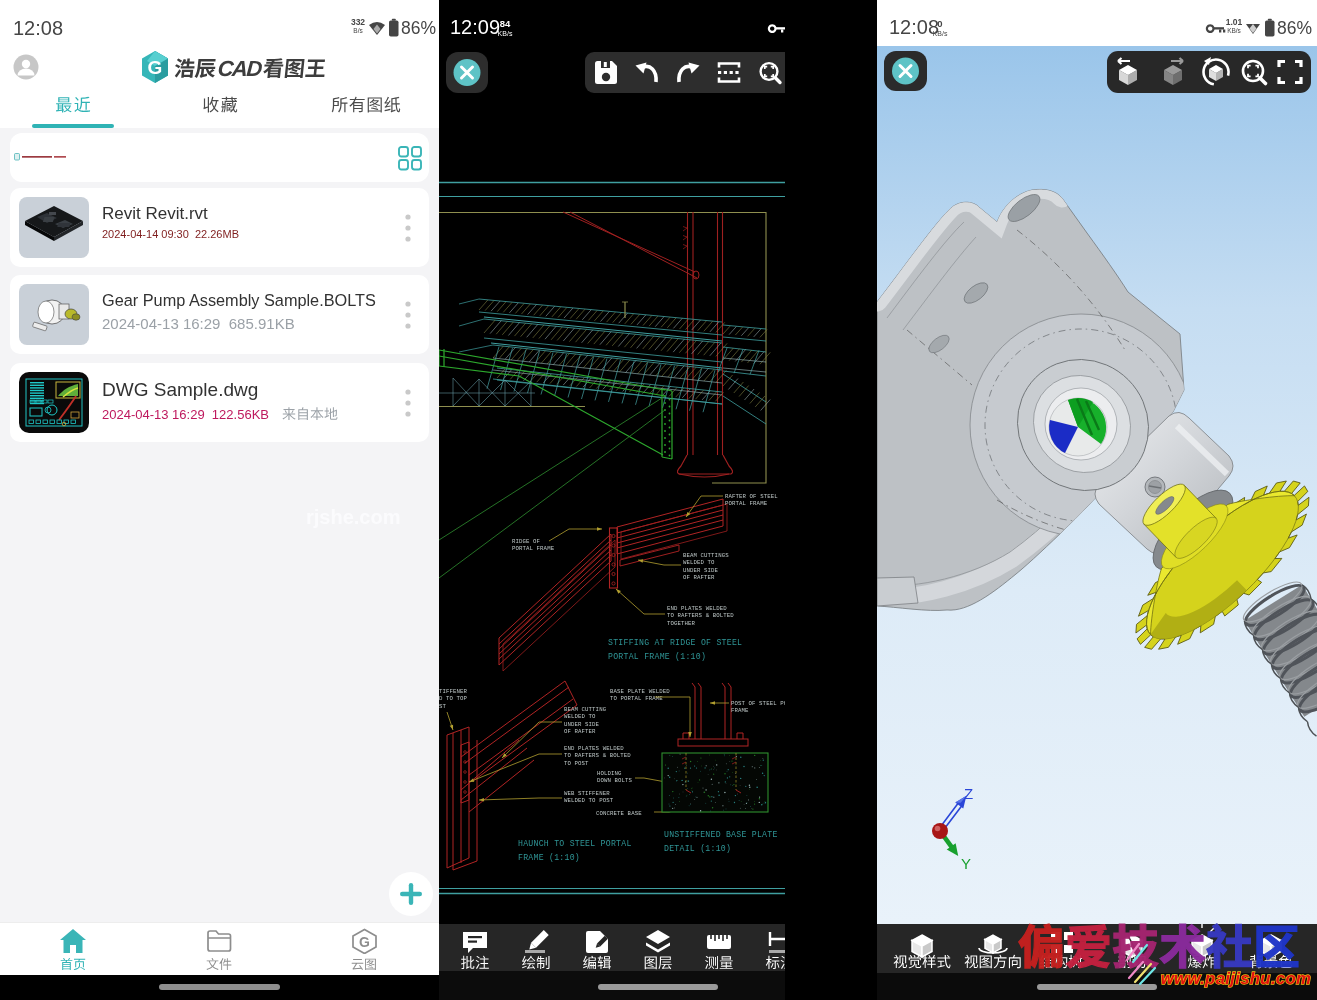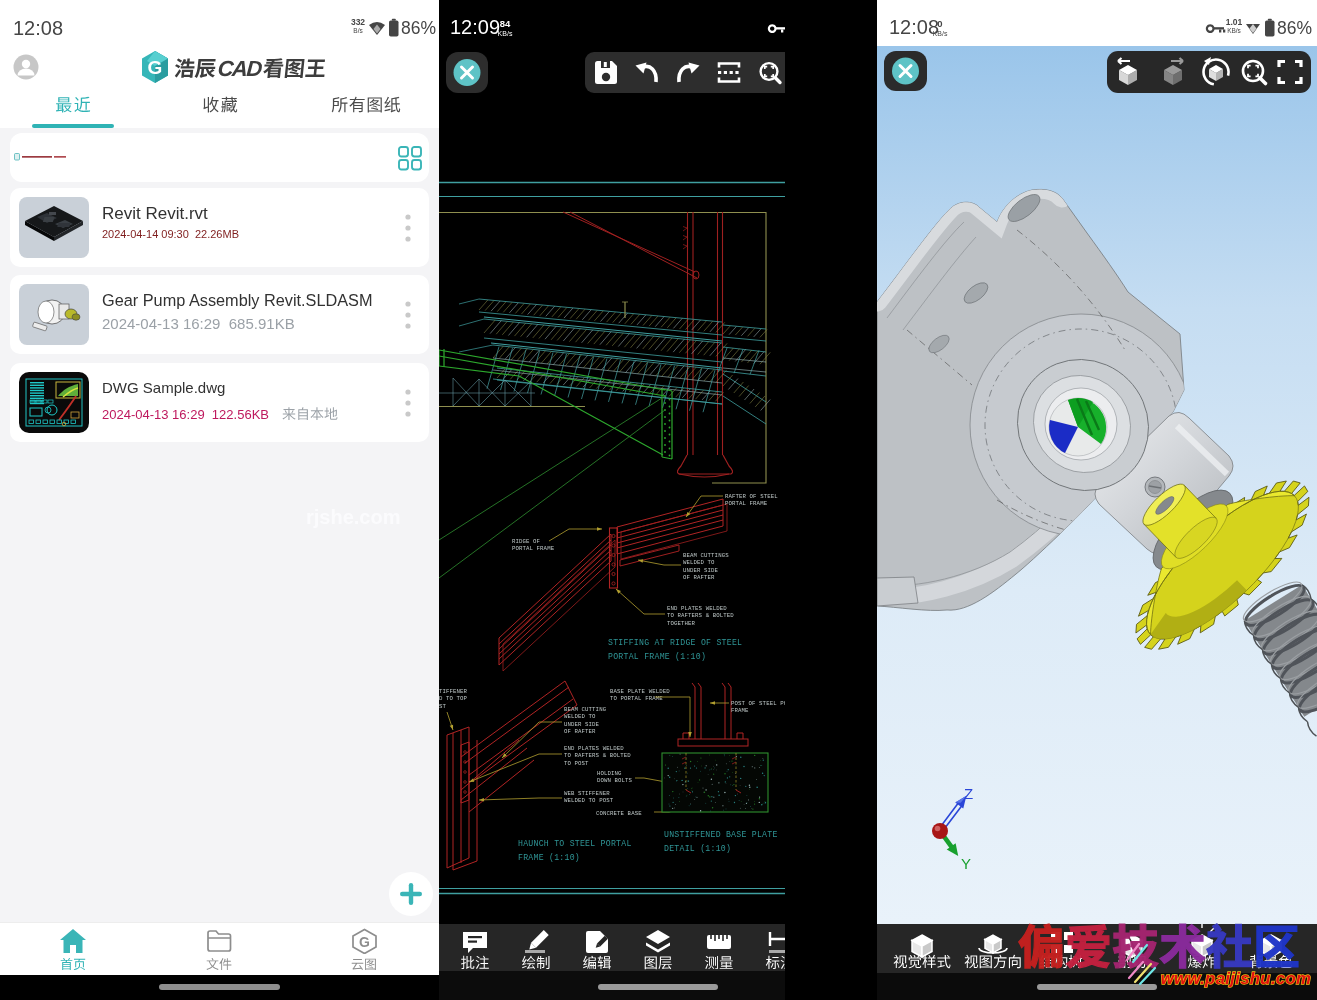--- a/index.html
+++ b/index.html
@@ -84,21 +84,21 @@
     <div class="ab" style="left:10px;top:275px;width:419px;height:79px;background:#fff;border-radius:10px"></div>
     <svg class="ab" style="left:19px;top:284px" width="70" height="61" viewBox="0 0 70 61">
 <rect width="70" height="61" rx="8" fill="#c9d0d8"></rect>
 <ellipse cx="33" cy="28" rx="13" ry="12" fill="#f2f2f2" stroke="#555" stroke-width="0.8"></ellipse>
 <ellipse cx="27" cy="28" rx="8" ry="11" fill="#fff" stroke="#666" stroke-width="0.7"></ellipse>
 <rect x="40" y="20" width="10" height="15" fill="#e8e8e8" stroke="#555" stroke-width="0.7"></rect>
 <ellipse cx="52" cy="30" rx="6" ry="5" fill="#b9b92a" stroke="#444" stroke-width="0.7"></ellipse>
 <ellipse cx="57" cy="33" rx="4" ry="3.2" fill="#8f8f22" stroke="#444" stroke-width="0.6"></ellipse>
 <rect x="14" y="40" width="14" height="5" rx="1" fill="#ececec" stroke="#666" stroke-width="0.7" transform="rotate(18 21 42)"></rect>
 </svg>
-    <div class="ab" style="left:102px;top:291px;font-size:16.3px;color:#323232">Gear Pump Assembly Revit.SLDASM</div>
+    <div class="ab" style="left:102px;top:291px;font-size:16.3px;color:#323232">Gear Pump Assembly Sample.BOLTS</div>
     <div class="ab" style="left:102px;top:315px;font-size:15px;color:#9ba1a7">2024-04-13 16:29&nbsp; 685.91KB</div>
     <svg class="ab" style="left:405px;top:301px" width="6" height="28">
       <g fill="#c9c9c9">
         <circle cx="3" cy="3" r="2.6"></circle>
         <circle cx="3" cy="14" r="2.6"></circle>
         <circle cx="3" cy="25" r="2.6"></circle>
       </g>
     </svg>
     <div class="ab" style="left:10px;top:363px;width:419px;height:79px;background:#fff;border-radius:10px"></div>
     <svg class="ab" style="left:19px;top:372px" width="70" height="61" viewBox="0 0 70 61">
@@ -127,21 +127,21 @@
       <rect x="38" y="48" width="4.5" height="3.5" fill="none" stroke="#1fc9c9" stroke-width="0.8"></rect>
       <rect x="45" y="48" width="4.5" height="3.5" fill="none" stroke="#1fc9c9" stroke-width="0.8"></rect>
       <rect x="52" y="48" width="4.5" height="3.5" fill="none" stroke="#1fc9c9" stroke-width="0.8"></rect>
       <rect x="11" y="28" width="5" height="3" fill="none" stroke="#1fc9c9" stroke-width="0.7"></rect>
       <rect x="17" y="28" width="5" height="3" fill="none" stroke="#1fc9c9" stroke-width="0.7"></rect>
       <rect x="23" y="28" width="5" height="3" fill="none" stroke="#1fc9c9" stroke-width="0.7"></rect>
       <rect x="29" y="28" width="5" height="3" fill="none" stroke="#1fc9c9" stroke-width="0.7"></rect>
       <rect x="52" y="40" width="8" height="6" fill="none" stroke="#d0a43c" stroke-width="0.8"></rect>
       <circle cx="45" cy="52" r="1.8" fill="none" stroke="#d6b33c" stroke-width="0.8"></circle>
     </svg>
-    <div class="ab" style="left:102px;top:379px;font-size:15px;color:#323232">DWG Sample.dwg</div>
+    <div class="ab" style="left:102px;top:379px;font-size:19px;color:#323232">DWG Sample.dwg</div>
     <div class="ab" style="left:102px;top:407px;font-size:13px;color:#be185d">2024-04-13 16:29&nbsp; 122.56KB&nbsp; <span id="lzbd"></span></div>
     <svg class="ab" style="left:405px;top:389px" width="6" height="28">
       <g fill="#c9c9c9">
         <circle cx="3" cy="3" r="2.6"></circle>
         <circle cx="3" cy="14" r="2.6"></circle>
         <circle cx="3" cy="25" r="2.6"></circle>
       </g>
     </svg>
     <svg class="ab" style="left:282px;top:405px" width="62" height="17" viewBox="0 0 62 17">
       <path d="M10.6 5.2C10.3 6.0 9.7 7.3 9.2 8.0L10.1 8.3C10.6 7.6 11.2 6.5 11.7 5.5ZM2.6 5.6C3.1 6.4 3.7 7.6 3.9 8.3L4.9 7.9C4.7 7.2 4.1 6.1 3.5 5.3ZM6.4 2.2L6.4 3.9L1.5 3.9L1.5 4.9L6.4 4.9L6.4 8.5L0.8 8.5L0.8 9.5L5.7 9.5C4.4 11.2 2.4 12.8 0.5 13.6C0.7 13.8 1.1 14.3 1.2 14.5C3.1 13.6 5.1 11.9 6.4 10.1L6.4 15.1L7.5 15.1L7.5 10.0C8.9 11.9 10.9 13.6 12.8 14.5C13.0 14.3 13.3 13.9 13.6 13.7C11.6 12.8 9.6 11.2 8.3 9.5L13.2 9.5L13.2 8.5L7.5 8.5L7.5 4.9L12.6 4.9L12.6 3.9L7.5 3.9L7.5 2.2ZM17.3 8.2L24.8 8.2L24.8 10.3L17.3 10.3ZM17.3 7.3L17.3 5.2L24.8 5.2L24.8 7.3ZM17.3 11.3L24.8 11.3L24.8 13.4L17.3 13.4ZM20.4 2.2C20.3 2.8 20.0 3.5 19.8 4.2L16.3 4.2L16.3 15.1L17.3 15.1L17.3 14.3L24.8 14.3L24.8 15.1L25.9 15.1L25.9 4.2L20.9 4.2C21.1 3.6 21.4 3.0 21.6 2.4ZM34.4 2.3L34.4 5.2L28.9 5.2L28.9 6.3L33.1 6.3C32.1 8.6 30.4 10.9 28.5 12.0C28.8 12.2 29.1 12.6 29.3 12.9C31.3 11.5 33.1 9.0 34.2 6.3L34.4 6.3L34.4 11.4L31.2 11.4L31.2 12.5L34.4 12.5L34.4 15.1L35.5 15.1L35.5 12.5L38.8 12.5L38.8 11.4L35.5 11.4L35.5 6.3L35.7 6.3C36.8 9.0 38.6 11.5 40.7 12.9C40.9 12.6 41.2 12.2 41.5 12.0C39.6 10.8 37.8 8.6 36.8 6.3L41.1 6.3L41.1 5.2L35.5 5.2L35.5 2.3ZM48.0 3.5L48.0 7.4L46.5 8.0L46.9 8.9L48.0 8.5L48.0 12.9C48.0 14.4 48.5 14.8 50.1 14.8C50.4 14.8 53.1 14.8 53.5 14.8C55.0 14.8 55.3 14.2 55.5 12.2C55.2 12.2 54.8 12.0 54.6 11.9C54.5 13.5 54.3 13.8 53.5 13.8C52.9 13.8 50.6 13.8 50.1 13.8C49.2 13.8 49.0 13.7 49.0 12.9L49.0 8.0L50.9 7.2L50.9 12.0L51.9 12.0L51.9 6.8L53.8 6.0C53.8 8.2 53.8 9.8 53.7 10.1C53.7 10.4 53.5 10.5 53.3 10.5C53.2 10.5 52.7 10.5 52.4 10.5C52.5 10.7 52.6 11.1 52.6 11.4C53.0 11.4 53.6 11.4 54.0 11.3C54.4 11.2 54.6 10.9 54.7 10.4C54.8 9.8 54.9 7.7 54.9 5.1L54.9 4.9L54.2 4.6L54.0 4.8L53.8 5.0L51.9 5.7L51.9 2.2L50.9 2.2L50.9 6.2L49.0 6.9L49.0 3.5ZM42.5 11.8L42.9 12.9C44.1 12.3 45.7 11.6 47.2 10.9L47.0 10.0L45.4 10.7L45.4 6.6L47.0 6.6L47.0 5.6L45.4 5.6L45.4 2.4L44.4 2.4L44.4 5.6L42.6 5.6L42.6 6.6L44.4 6.6L44.4 11.1C43.7 11.4 43.0 11.6 42.5 11.8Z" fill="#9ba1a7"></path>

